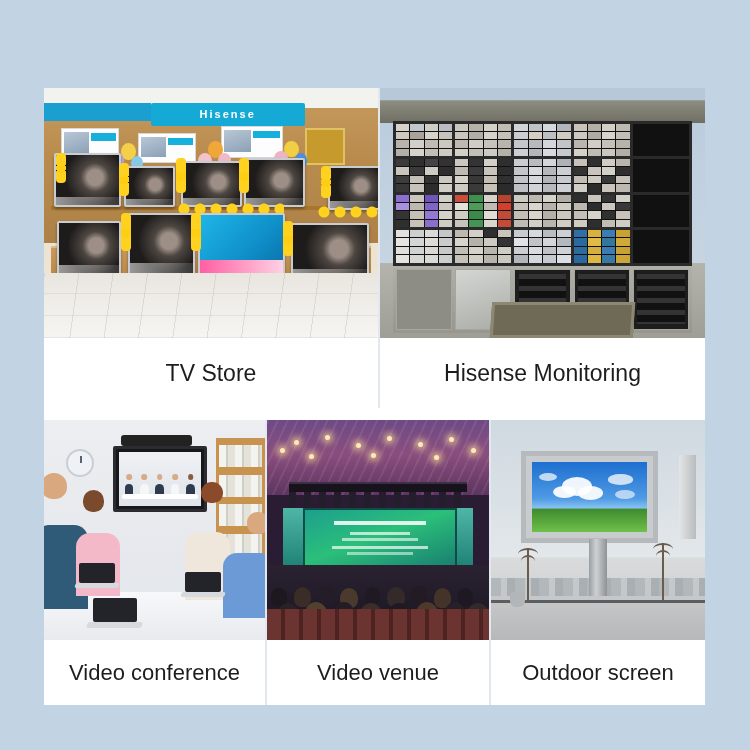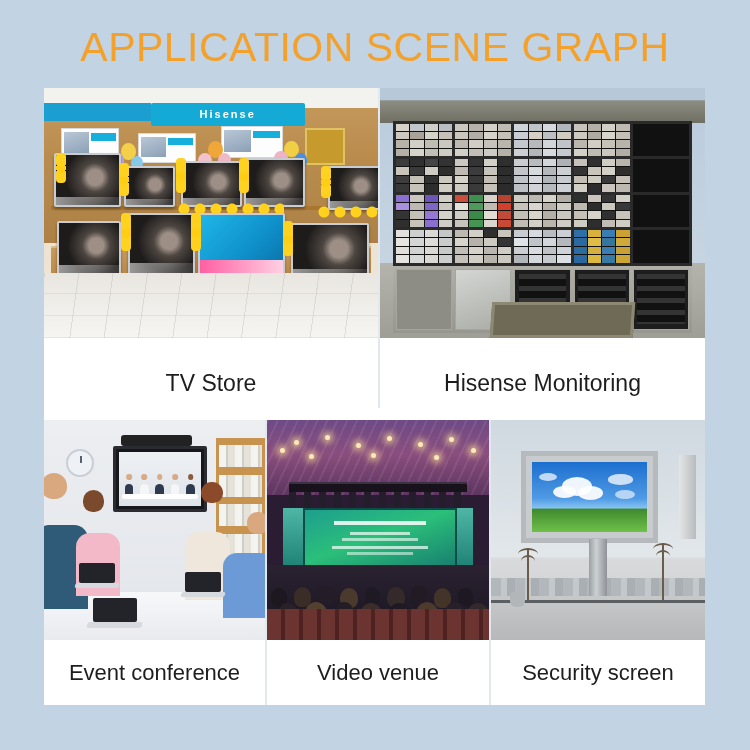--- a/index.html
+++ b/index.html
@@ -38,21 +38,21 @@
   .caption{
     position:absolute;left:0;width:100%;
     display:flex;align-items:center;justify-content:center;
     background:#ffffff;color:#1d1d1d;
     font-size:23px;
   }
   .vdiv{position:absolute;top:0;width:2px;height:100%;background:#e2e8ef;}
 
   
   .row-top .photo{height:250px;}
-  .row-top .caption{top:260px;height:70px;}
+  .row-top .caption{top:250px;height:70px;}
   .row-top .cell.a{left:0;width:334px;}
   .row-top .cell.b{left:336px;width:325px;}
   .row-top .vdiv{left:334px;}
 
   
   .row-bottom .photo{height:220px;}
   .row-bottom .caption{top:220px;height:65px;font-size:22px;}
   .row-bottom .cell.a{left:0;width:221px;}
   .row-bottom .cell.b{left:223px;width:222px;}
   .row-bottom .cell.c{left:447px;width:214px;}
@@ -200,21 +200,20 @@
   .tree:before,.tree:after{content:"";position:absolute;left:-9px;top:0;width:20px;height:10px;
      border-top:2px solid #6b5b4c;border-radius:50% 50% 0 0;}
   .tree:after{top:7px;left:-6px;width:14px;}
   .os-pot{position:absolute;bottom:15%;width:7%;height:7%;background:#b3b6b8;border-radius:3px 3px 6px 6px;}
 </style>
 </head>
 <body>
 
 <div id="page">
 
-  <div class="title">APPLICATION SCENE GRAPH</div>
 
   <div class="card">
 
     <div class="row row-top">
 
       <div class="cell a">
         <div class="photo">
           <div class="tvstore">
             <div class="ts-wallback"></div>
             <div class="ts-ceil"></div>
@@ -643,21 +642,21 @@
             <div class="pers" style="right:-4%;bottom:10%;width:24%;height:48%;">
               <div class="head" style="right:10%;top:0;width:40%;padding-top:40%;background:#d9a87f;"></div>
               <div class="body" style="right:0;bottom:0;width:96%;height:62%;background:#6b9ad6;"></div>
             </div>
 
             <div class="laptop" style="left:16%;bottom:26%;width:16%;height:9%;"></div>
             <div class="laptop" style="left:22%;bottom:8%;width:20%;height:11%;"></div>
             <div class="laptop" style="right:20%;bottom:22%;width:16%;height:9%;"></div>
           </div>
         </div>
-        <div class="caption">Event conference</div>
+        <div class="caption">Video conference</div>
       </div>
 
       <div class="vdiv d1"></div>
 
       <div class="cell b">
         <div class="photo">
           <div class="ev">
             <div class="ev-ceiling"></div>
             <div class="ev-lights">
               <i style="left:12%;top:24%"></i>
@@ -729,18 +728,18 @@
             </div>
             <div class="os-pole"></div>
             <div class="os-base"></div>
             <div class="os-ground"></div>
             <div class="os-rail"></div>
             <div class="tree" style="left:17%;height:24%;"></div>
             <div class="tree" style="left:80%;height:26%;"></div>
             <div class="os-pot" style="left:9%;"></div>
           </div>
         </div>
-        <div class="caption">Security screen</div>
+        <div class="caption">Outdoor screen</div>
       </div>
 
     </div>
   </div>
 </div>
 
 </body></html>

